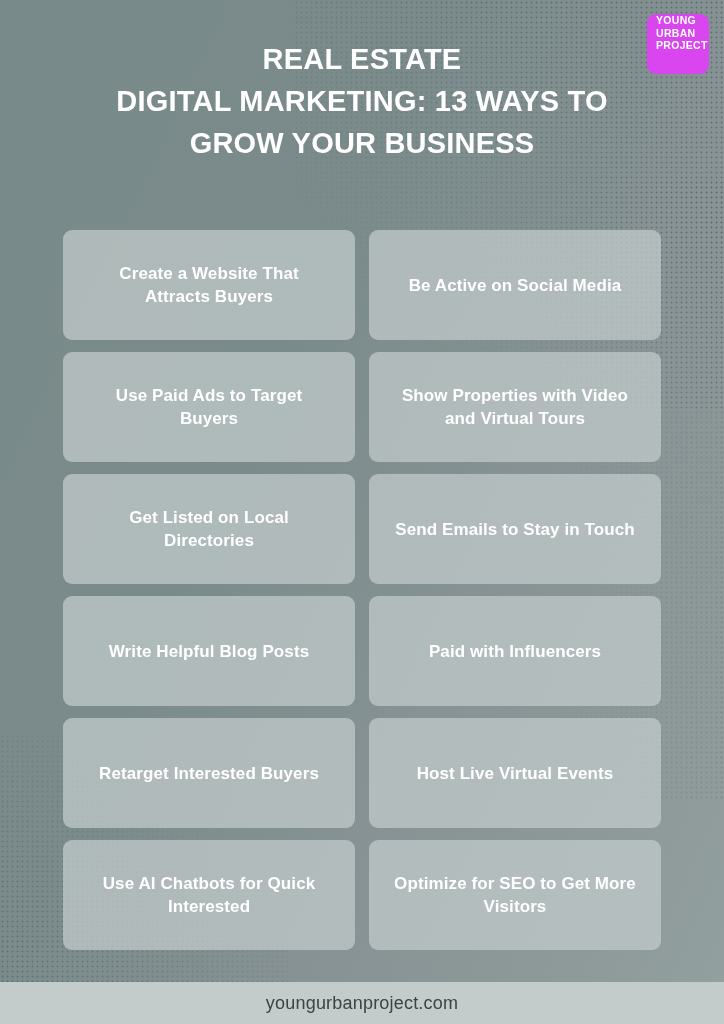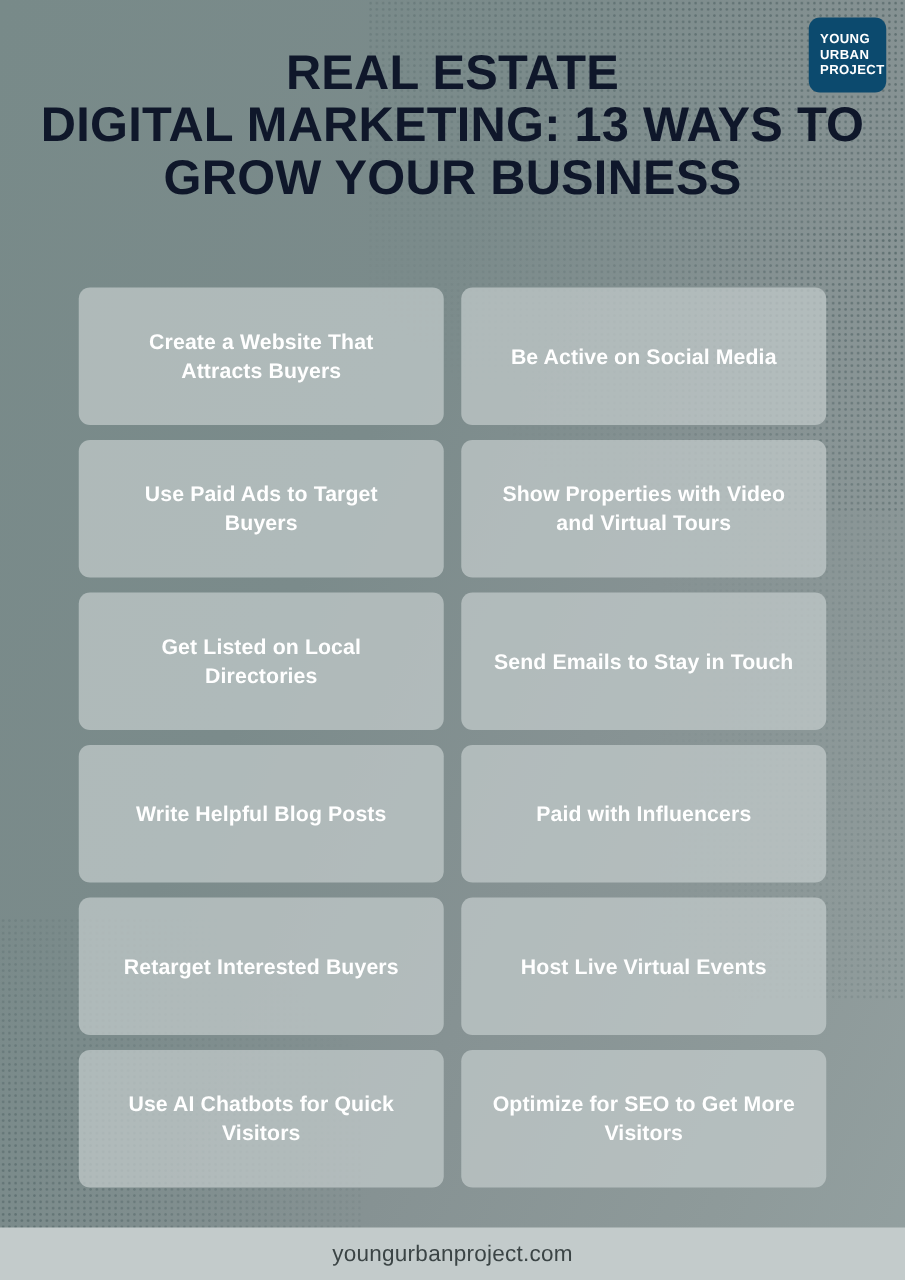--- a/index.html
+++ b/index.html
@@ -61,25 +61,25 @@
             mask-image: linear-gradient(270deg, rgba(0,0,0,0.8) 0%, rgba(0,0,0,0.3) 45%, rgba(0,0,0,0) 85%);
   }
 
   
   .logo {
     position: absolute;
     top: 14px;
     right: 15px;
     width: 62px;
     height: 60px;
-    background: #0c4a6e;
+    background: #d946ef;
     border-radius: 9px;
     display: flex;
     flex-direction: column;
-    justify-content: center;
+    justify-content: flex-start;
     padding-left: 9px;
     box-sizing: border-box;
     z-index: 5;
   }
   .logo-line {
     color: #ffffff;
     font-size: 10.5px;
     font-weight: bold;
     letter-spacing: 0.3px;
     line-height: 12.5px;
@@ -89,23 +89,23 @@
   
   .title-wrap {
     position: absolute;
     top: 38px;
     left: 0;
     width: 724px;
     text-align: center;
     z-index: 4;
   }
   .title-line {
-    color: #0f172a;
+    color: #ffffff;
     font-weight: bold;
-    font-size: 39px;
+    font-size: 29px;
     line-height: 42px;
     letter-spacing: 0.2px;
     white-space: nowrap;
   }
 
   
   .grid {
     position: absolute;
     left: 63px;
     top: 230px;
@@ -201,21 +201,21 @@
     <div class="card">
         <span class="card-label">Paid with Influencers</span>
       </div>
     <div class="card">
         <span class="card-label">Retarget Interested Buyers</span>
       </div>
     <div class="card">
         <span class="card-label">Host Live Virtual Events</span>
       </div>
     <div class="card">
-        <span class="card-label">Use AI Chatbots for Quick Visitors</span>
+        <span class="card-label">Use AI Chatbots for Quick Interested</span>
       </div>
     <div class="card">
         <span class="card-label">Optimize for SEO to Get More Visitors</span>
       </div>
   </div>
 
   <div class="footer">
     <span class="footer-text">youngurbanproject.com</span>
   </div>
 

